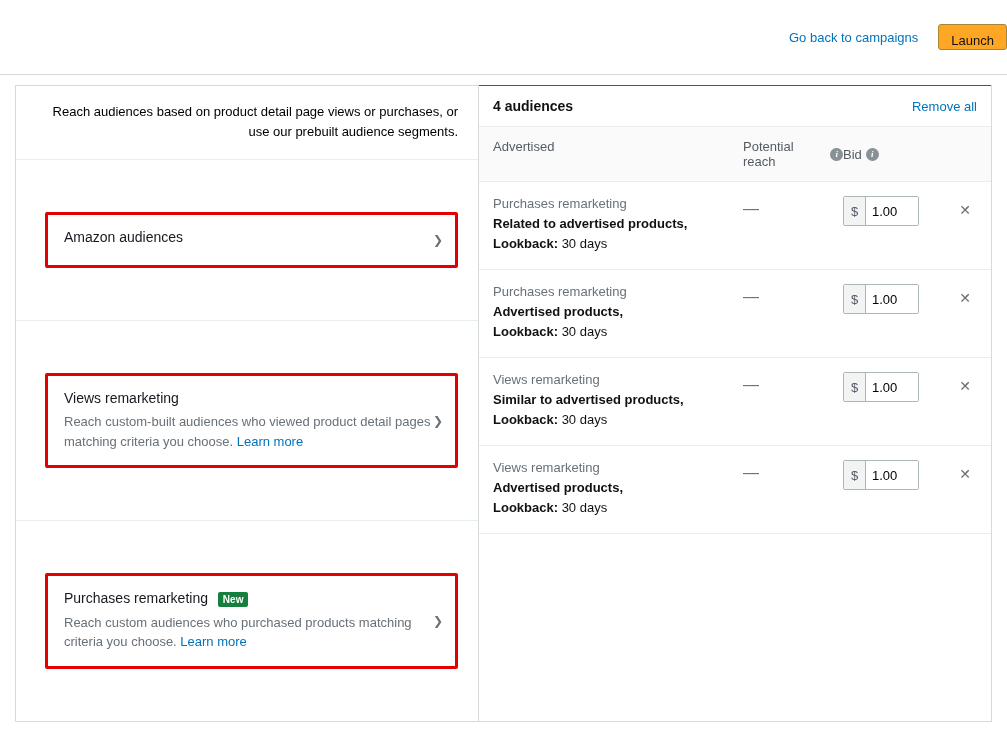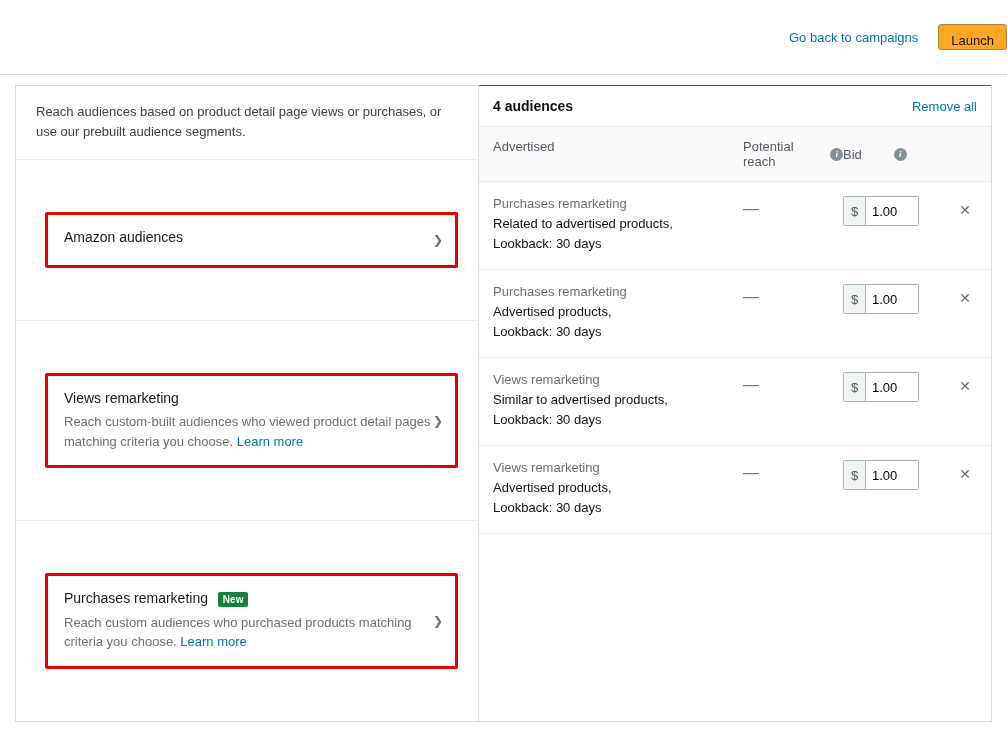--- a/index.html
+++ b/index.html
@@ -3,41 +3,41 @@
 <meta charset="utf-8">
 <style>
   * { box-sizing: border-box; margin: 0; padding: 0; }
   body { font-family: "Amazon Ember", Arial, sans-serif; font-size: 13px; color: #111; background: #fff; width: 1007px; }
   .topbar { height: 75px; border-bottom: 1px solid #d5dbdb; display: flex; align-items: center; justify-content: flex-end; padding: 0 0 0 20px; }
   .link { color: #0073bb; cursor: pointer; }
   .launch-btn { background: #ffa724; color: #111; border: 1px solid #a88734; border-radius: 3px; padding: 8px 12px; margin-left: 20px; font-size: 13px; cursor: pointer; height: 26px; }
   .container { display: flex; margin: 10px 15px 12px 15px; border: 1px solid #d5dbdb; border-top: none; }
   .left-col { flex: 0 0 463px; border-right: 1px solid #d5dbdb; }
   .right-col { flex: 1; }
-  .intro { padding: 16px 20px 18px 20px; border-bottom: 1px solid #eaeded; color: #404040; line-height: 1.5; border-top: 1px solid #d5dbdb; }
+  .intro { padding: 16px 20px 18px 20px; border-bottom: 1px solid #eaeded; color: #000000; line-height: 1.5; border-top: 1px solid #d5dbdb; text-align: right; }
   .card-wrap { border-bottom: 1px solid #eaeded; padding: 52px 20px 52px 20px; }
   .card-wrap.last { border-bottom: none; padding-bottom: 52px; }
   .card { border: 3px solid #e30000; border-radius: 2px; padding: 14px 16px 14px 16px; position: relative; cursor: pointer; margin-left: 9px; }
   .card-title { font-size: 14px; color: #16191f; margin-bottom: 6px; font-weight: 400; }
   .card-desc { color: #687078; line-height: 1.5; }
   .chev { position: absolute; right: 12px; top: 50%; transform: translateY(-50%); color: #687078; font-size: 12px; }
   .badge-new { display: inline-block; background: #15803d; color: #fff; font-size: 10px; padding: 2px 5px; border-radius: 2px; vertical-align: middle; margin-left: 6px; font-weight: bold; }
   .aud-header { display: flex; justify-content: space-between; align-items: center; padding: 12px 14px; border-top: 1px solid #0f766e; }
   .aud-count { font-weight: bold; font-size: 14px; }
   .remove-all { color: #0073bb; font-size: 13px; cursor: pointer; }
   .tbl-head { display: flex; background: #fafafa; border-top: 1px solid #eaeded; border-bottom: 1px solid #eaeded; padding: 12px 14px; color: #545b64; font-size: 13px; }
   .col-aud { flex: 1; }
   .col-reach { width: 100px; display: flex; align-items: center; }
-  .col-bid { width: 110px; display: flex; align-items: center; gap: 28px; }
+  .col-bid { width: 110px; display: flex; align-items: center; }
   .col-x { width: 24px; }
   .info-icon { display: inline-flex; width: 13px; height: 13px; border-radius: 50%; background: #879196; color: #fff; font-size: 9px; align-items: center; justify-content: center; margin-left: 4px; font-weight: bold; font-style: italic; font-family: Georgia, serif; }
   .row { display: flex; padding: 14px 14px 16px 14px; border-bottom: 1px solid #eaeded; align-items: flex-start; }
   .row-type { color: #687078; font-size: 13px; margin-bottom: 3px; }
   .row-main { font-size: 13px; line-height: 1.5; }
-  .row-main b { font-weight: normal; color: #111; }
+  .row-main b { font-weight: bold; color: #111; }
   .dash { color: #687078; font-size: 16px; padding-top: 4px; }
   .bid-wrap { display: flex; border: 1px solid #aab7b8; border-radius: 2px; height: 30px; overflow: hidden; }
   .bid-cur { width: 22px; background: #f2f3f3; border-right: 1px solid #aab7b8; display: flex; align-items: center; justify-content: center; color: #545b64; font-size: 13px; }
   .bid-input { border: none; width: 52px; padding: 0 6px; font-size: 13px; outline: none; }
   .x-btn { color: #687078; font-size: 14px; cursor: pointer; padding-top: 6px; text-align: center; }
 </style>
 </head>
 <body>
 
 <div class="topbar">

